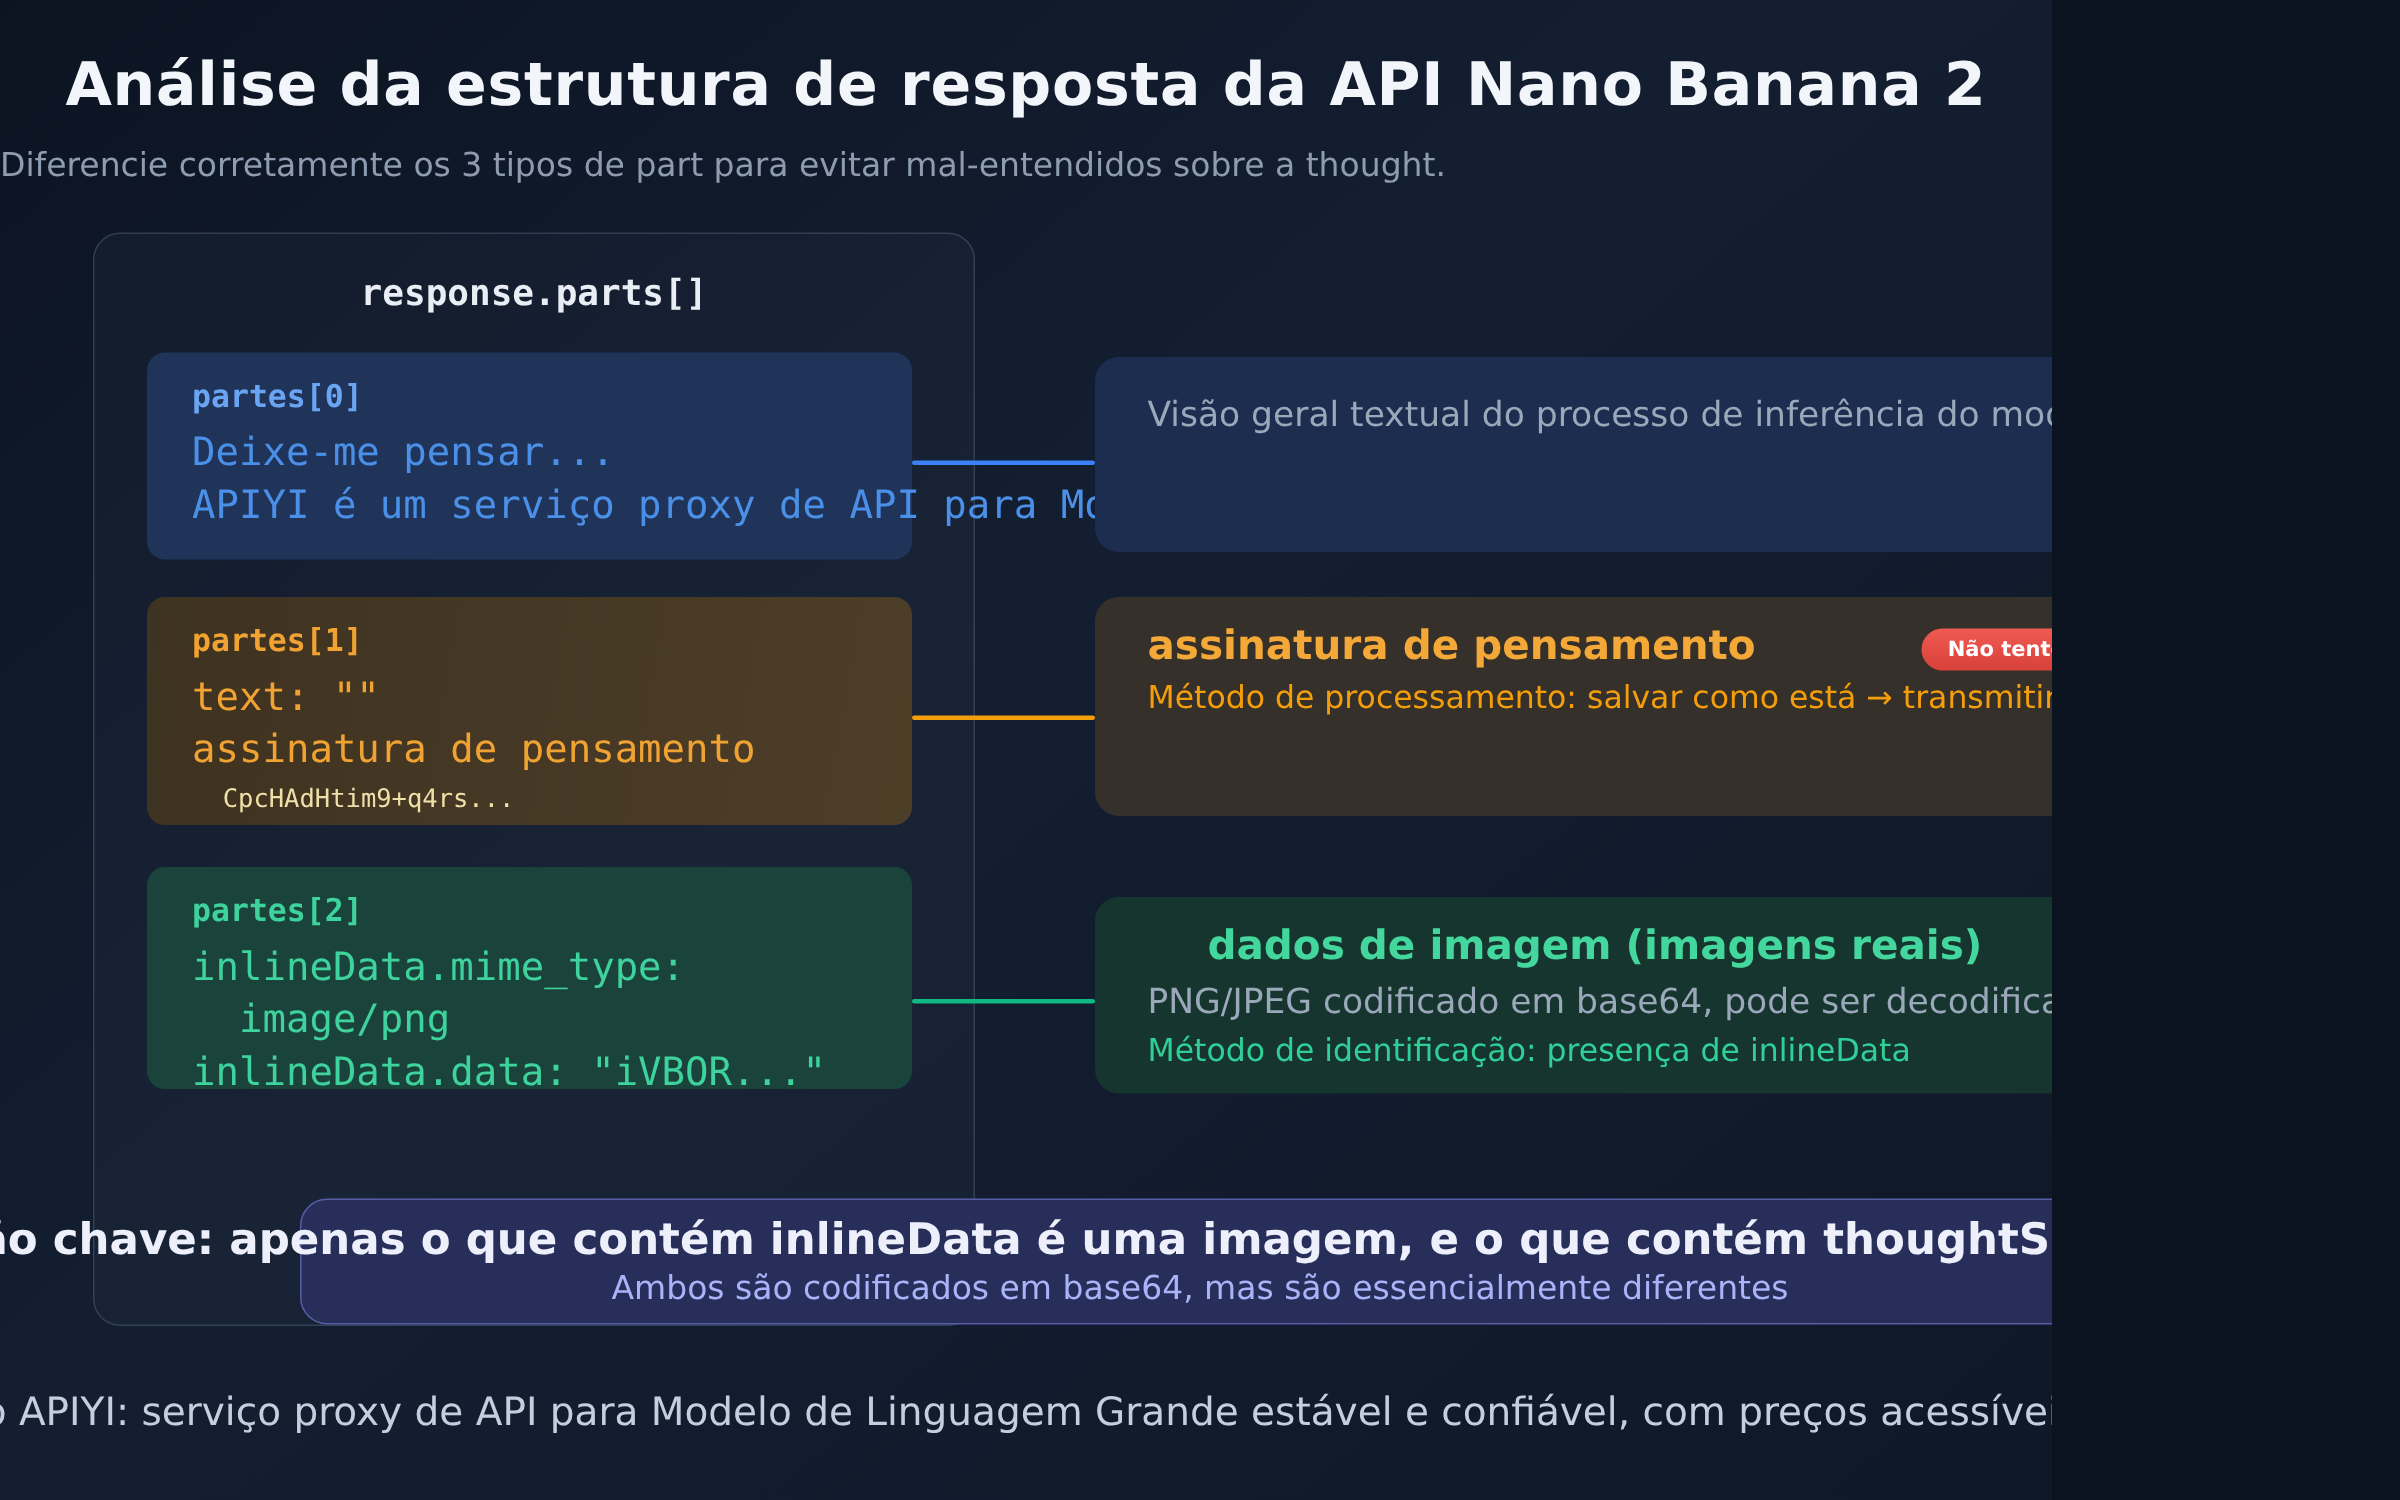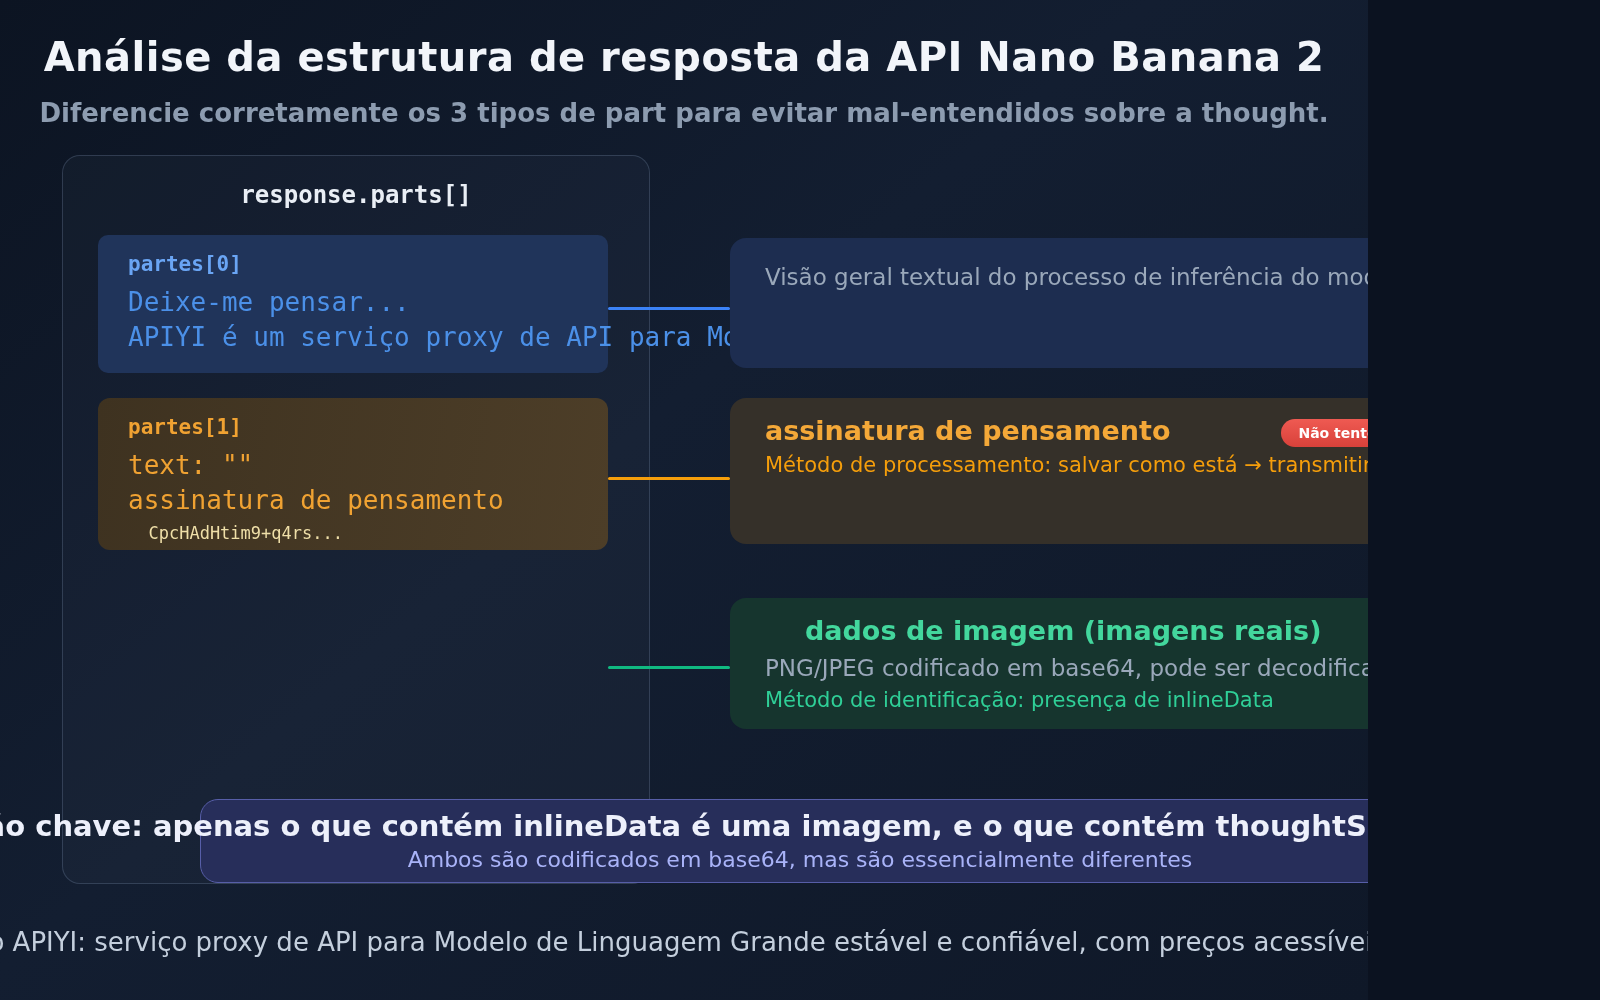--- a/index.html
+++ b/index.html
@@ -6,42 +6,42 @@
   .stage{
     position:relative;width:1368px;height:1000px;overflow:hidden;
     background:linear-gradient(140deg,#0c1422 0%,#131e31 45%,#0f1828 100%);
     font-family:"DejaVu Sans",sans-serif;
   }
   .page-title{
     position:absolute;top:34px;left:0;width:100%;text-align:center;
     font-size:40px;font-weight:bold;color:#f2f5fa;margin:0;letter-spacing:.5px;
   }
   .page-subtitle{
-    position:absolute;top:98px;left:0;width:100%;text-align:center;
-    font-size:26px;color:#8d9cb0;margin:0;font-weight:bold;
+    position:absolute;top:98px;left:0;width:100%;
+    font-size:22px;color:#8d9cb0;margin:0;
   }
   .panel{
     position:absolute;left:62px;top:155px;width:586px;height:727px;
     border:1px solid rgba(115,135,165,.30);border-radius:18px;
     background:rgba(148,163,184,.045);
   }
   .panel-header{
     padding-top:25px;text-align:center;
     font-family:"DejaVu Sans Mono",monospace;font-weight:bold;
     font-size:24px;color:#e9eef5;
   }
   .card{
     position:absolute;left:98px;width:510px;border-radius:12px;
     padding:17px 30px;box-sizing:border-box;
     font-family:"DejaVu Sans Mono",monospace;
   }
   .card .t{font-size:21px;font-weight:bold;margin-bottom:9px;white-space:pre;}
   .card .l{font-size:26px;line-height:35px;white-space:pre;}
   .card .small{font-size:17px;line-height:30px;white-space:pre;}
-  .card-blue{top:235px;height:138px;background:#20345a;border-radius:10px;}
+  .card-blue{top:235px;height:138px;background:#20345a;}
   .card-blue .t{color:#6aa5f4;}
   .card-blue .l{color:#4b90e8;}
   .card-amber{top:398px;height:152px;background:linear-gradient(100deg,#3e3220 0%,#4d3e28 100%);}
   .card-amber .t,.card-amber .l{color:#f0a232;}
   .card-amber .small{color:#efdfa8;}
   .card-teal{top:578px;height:148px;background:#1a443b;}
   .card-teal .t,.card-teal .l{color:#3ed29c;}
   .conn{position:absolute;left:608px;width:122px;height:3px;border-radius:2px;}
   .conn-blue{top:307px;background:#3b82f6;}
   .conn-orange{top:477px;background:#f59e0b;}
@@ -104,20 +104,26 @@
     <div class="l">APIYI é um serviço proxy de API para Modelo de Linguagem Grande, suporte comando, e chave API, invocação do modelo...</div>
   </div>
 
   <div class="card card-amber">
     <div class="t">partes[1]</div>
     <div class="l">text: ""</div>
     <div class="l">assinatura de pensamento</div>
     <div class="small">  CpcHAdHtim9+q4rs...</div>
   </div>
 
+  <div class="card card-teal">
+    <div class="t">partes[2]</div>
+    <div class="l">inlineData.mime_type:</div>
+    <div class="l">  image/png</div>
+    <div class="l">inlineData.data: "iVBOR..."</div>
+  </div>
 
   <div class="conn conn-blue"></div>
   <div class="conn conn-orange"></div>
   <div class="conn conn-green"></div>
 
   <div class="info info-blue">
     <div class="de">Visão geral textual do processo de inferência do modelo, disponível para visualização</div>
   </div>
 
   <div class="info info-amber">

